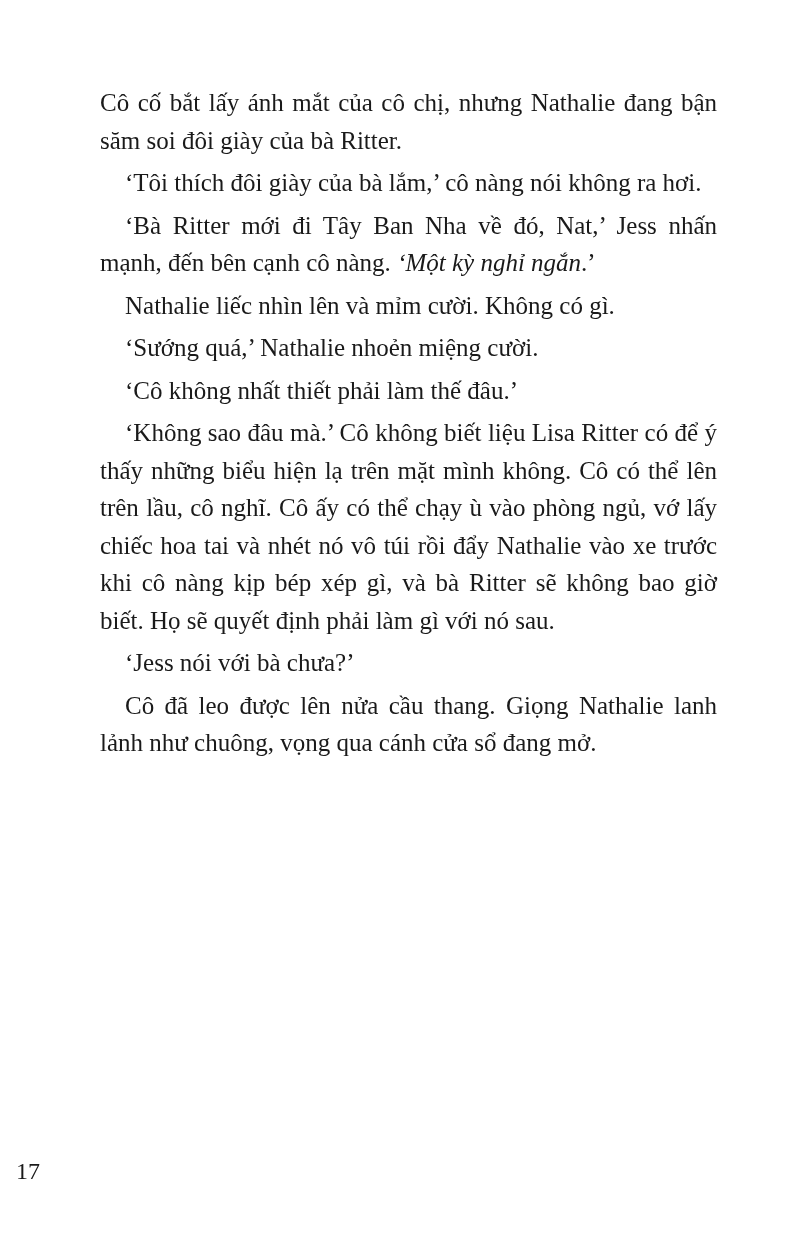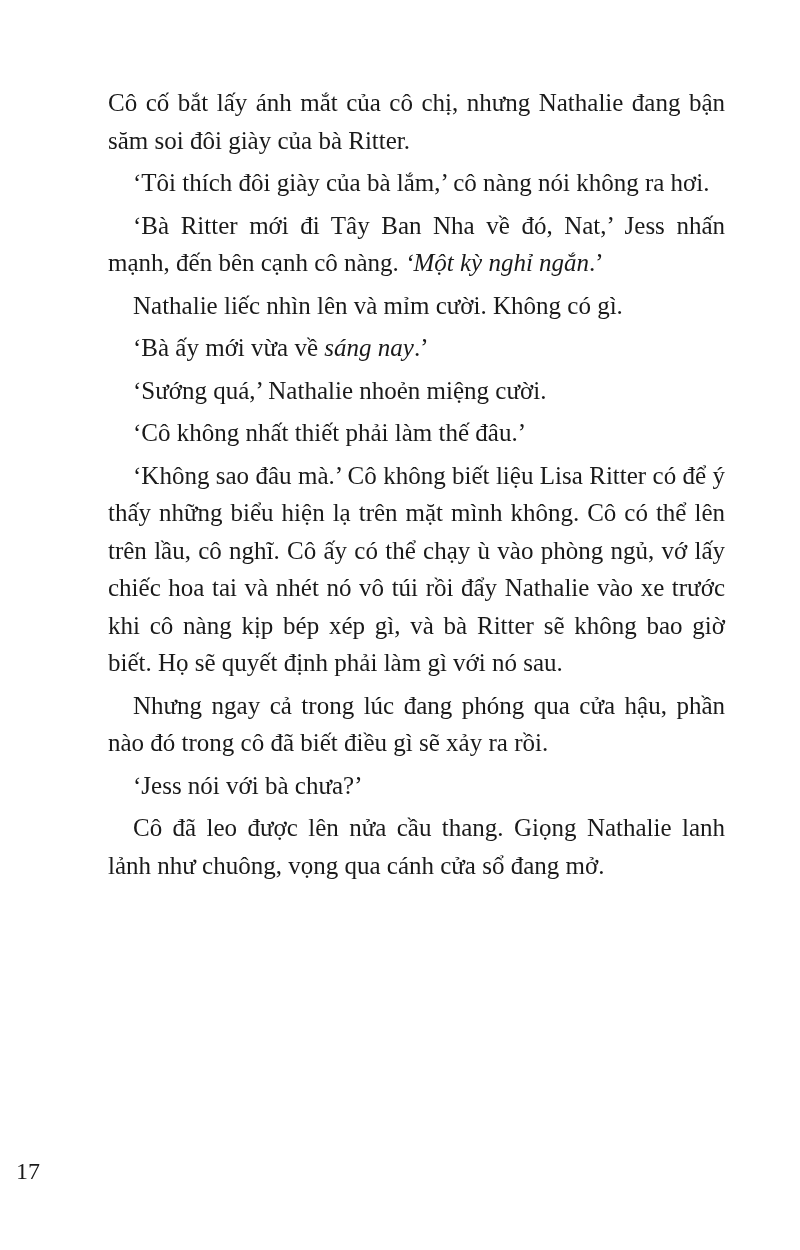--- a/index.html
+++ b/index.html
@@ -10,21 +10,21 @@
     body {
       width: 800px;
       height: 1250px;
       position: relative;
       overflow: hidden;
       font-family: "Liberation Serif", "DejaVu Serif", serif;
       color: #1a1a1a;
     }
     .page {
       position: absolute;
-      left: 108px;
+      left: 100px;
       top: 84px;
       width: 617px;
     }
     .para {
       margin: 0 0 5px 0;
       font-size: 25px;
       line-height: 37.5px;
       text-align: justify;
       text-indent: 25px;
       hyphens: none;
@@ -46,22 +46,20 @@
     }
   </style>
 </head>
 <body>
 
 <div class="page">
   <p class="para noindent">Cô cố bắt lấy ánh mắt của cô chị, nhưng Nathalie đang bận săm soi đôi giày của bà Ritter.</p>
   <p class="para">‘Tôi thích đôi giày của bà lắm,’ cô nàng nói không ra hơi.</p>
   <p class="para"><span>‘Bà Ritter mới đi Tây Ban Nha về đó, Nat,’ Jess nhấn mạnh, đến bên cạnh cô nàng. </span><em>‘Một kỳ nghỉ ngắn</em><span>.’</span></p>
   <p class="para">Nathalie liếc nhìn lên và mỉm cười. Không có gì.</p>
-  <p class="para"><span>‘Bà ấy mới vừa về </span><em>sáng nay</em><span>.’</span></p>
   <p class="para">‘Sướng quá,’ Nathalie nhoẻn miệng cười.</p>
   <p class="para">‘Cô không nhất thiết phải làm thế đâu.’</p>
   <p class="para">‘Không sao đâu mà.’ Cô không biết liệu Lisa Ritter có để ý thấy những biểu hiện lạ trên mặt mình không. Cô có thể lên trên lầu, cô nghĩ. Cô ấy có thể chạy ù vào phòng ngủ, vớ lấy chiếc hoa tai và nhét nó vô túi rồi đẩy Nathalie vào xe trước khi cô nàng kịp bép xép gì, và bà Ritter sẽ không bao giờ biết. Họ sẽ quyết định phải làm gì với nó sau.</p>
-  <p class="para">Nhưng ngay cả trong lúc đang phóng qua cửa hậu, phần nào đó trong cô đã biết điều gì sẽ xảy ra rồi.</p>
   <p class="para">‘Jess nói với bà chưa?’</p>
   <p class="para">Cô đã leo được lên nửa cầu thang. Giọng Nathalie lanh lảnh như chuông, vọng qua cánh cửa sổ đang mở.</p>
 </div>
 
 <div class="page-number">17</div>
 
 </body></html>

